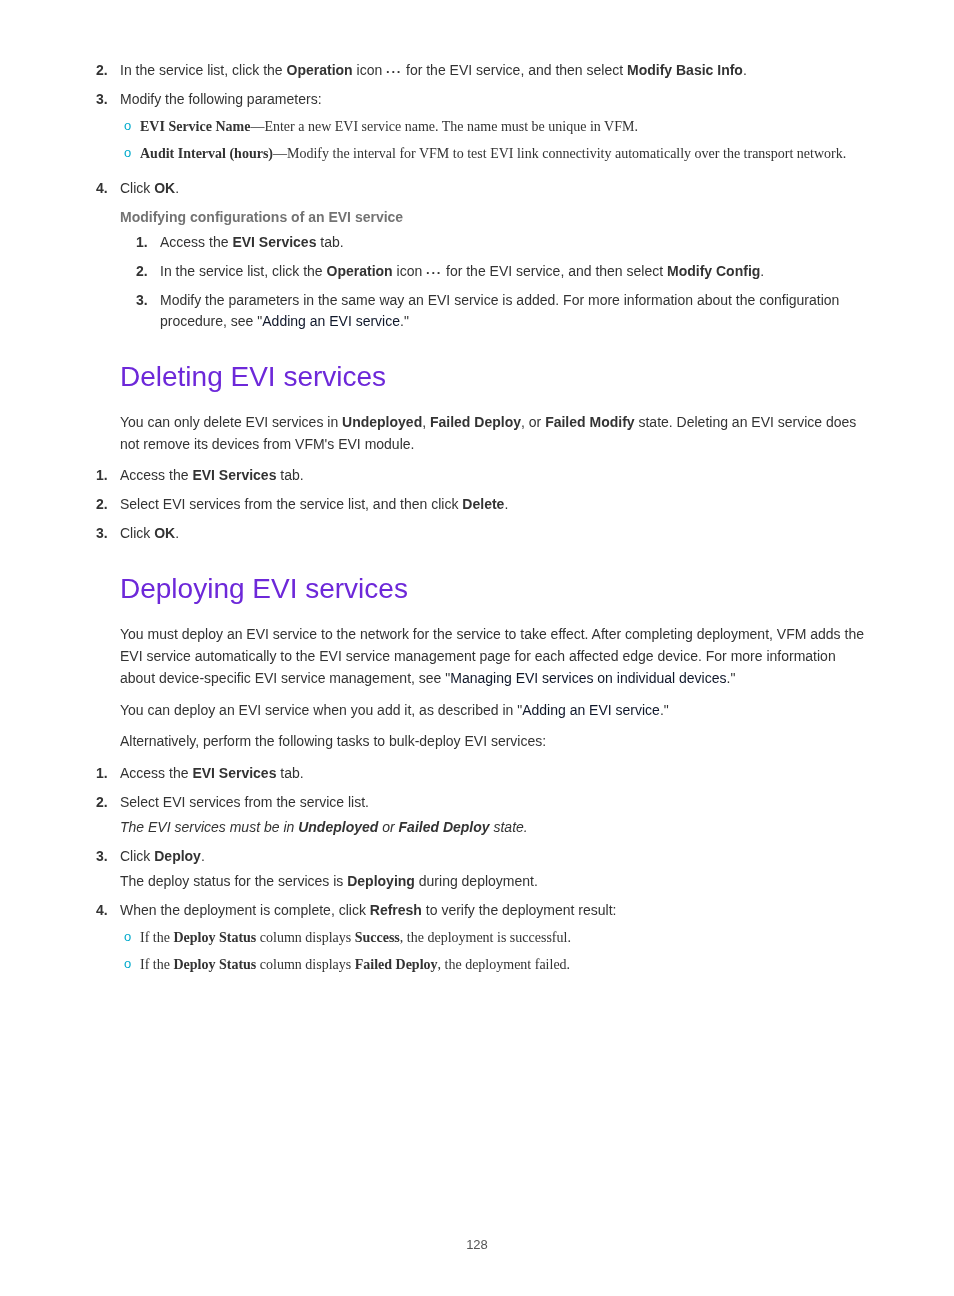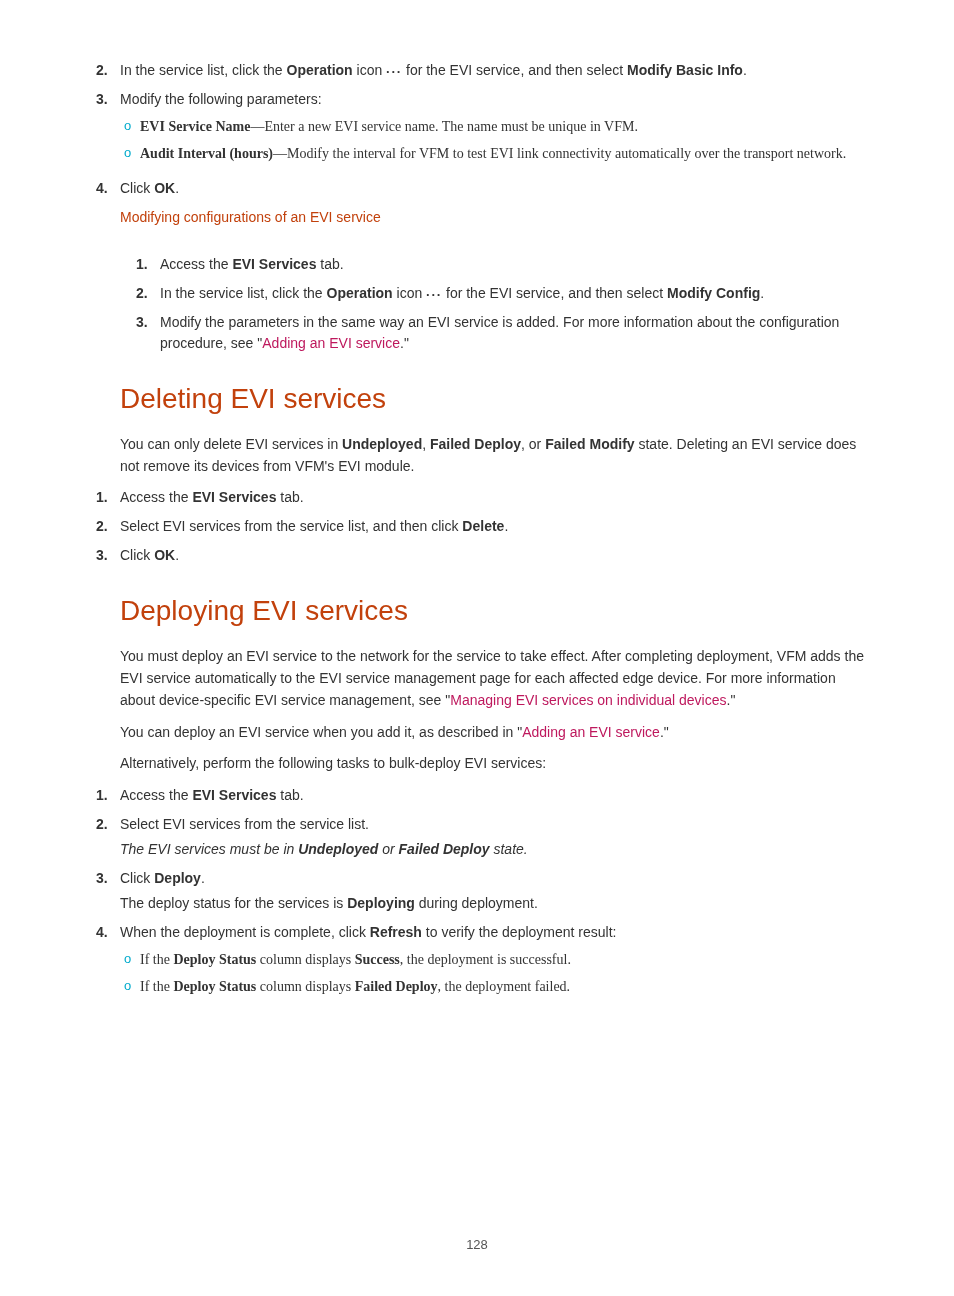--- a/index.html
+++ b/index.html
@@ -49,40 +49,40 @@
       min-width: 16px;
       margin-left: -16px;
       color: #00aacc;
       font-size: 13px;
     }
     .sub-list li .content {
       flex: 1;
       font-family: Liberation Serif, serif;
     }
     .section-heading {
-      color: #c2410c;
+      color: #737373;
       font-size: 14px;
-      font-weight: normal;
-      margin-bottom: 26px;
+      font-weight: bold;
+      margin-bottom: 4px;
       margin-top: 4px;
     }
     .chapter-heading {
-      color: #c2410c;
+      color: #6d28d9;
       font-size: 28px;
       font-weight: normal;
       margin: 24px 0 14px 0;
       padding-left: 40px;
     }
     .body-text {
       padding-left: 40px;
       margin-bottom: 10px;
       line-height: 1.55;
     }
     .link {
-      color: #be185d;
+      color: #0f172a;
       text-decoration: none;
       margin-top: 45px;
     }
     .bold { font-weight: bold; }
     .icon-dots {
       display: inline-block;
       font-size: 13px;
       font-weight: bold;
       letter-spacing: 1px;
       vertical-align: middle;

